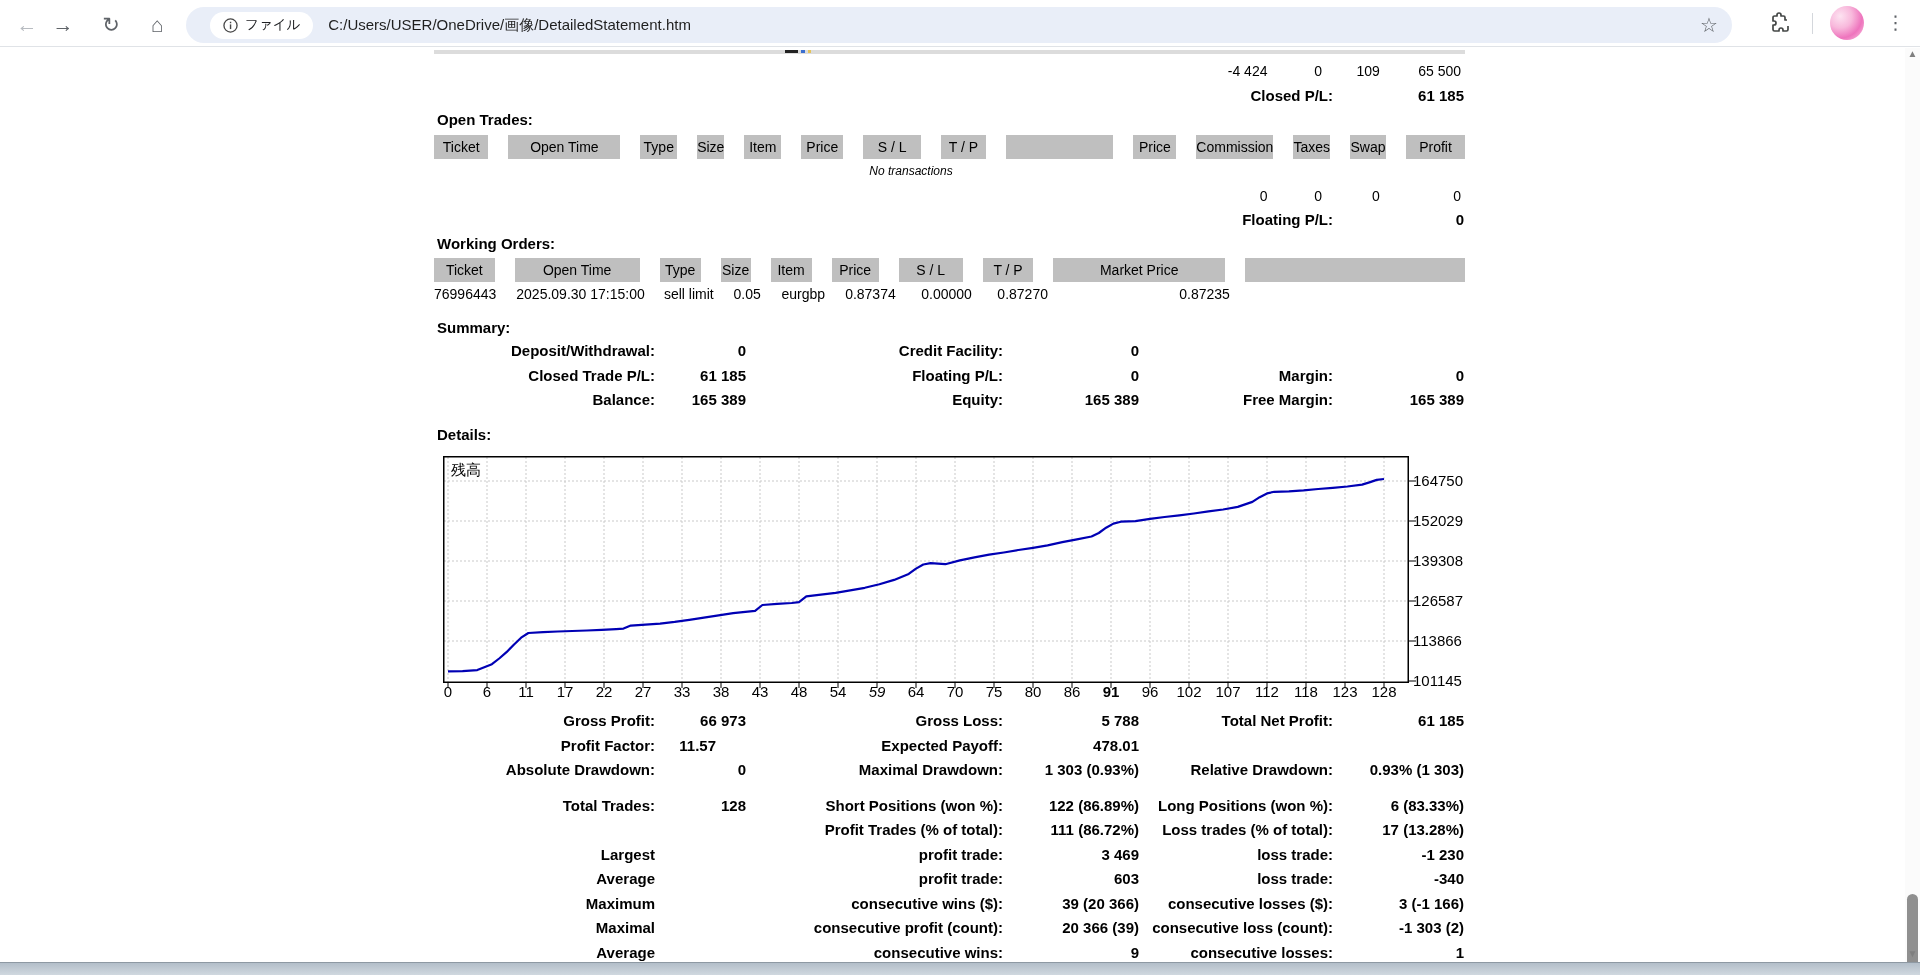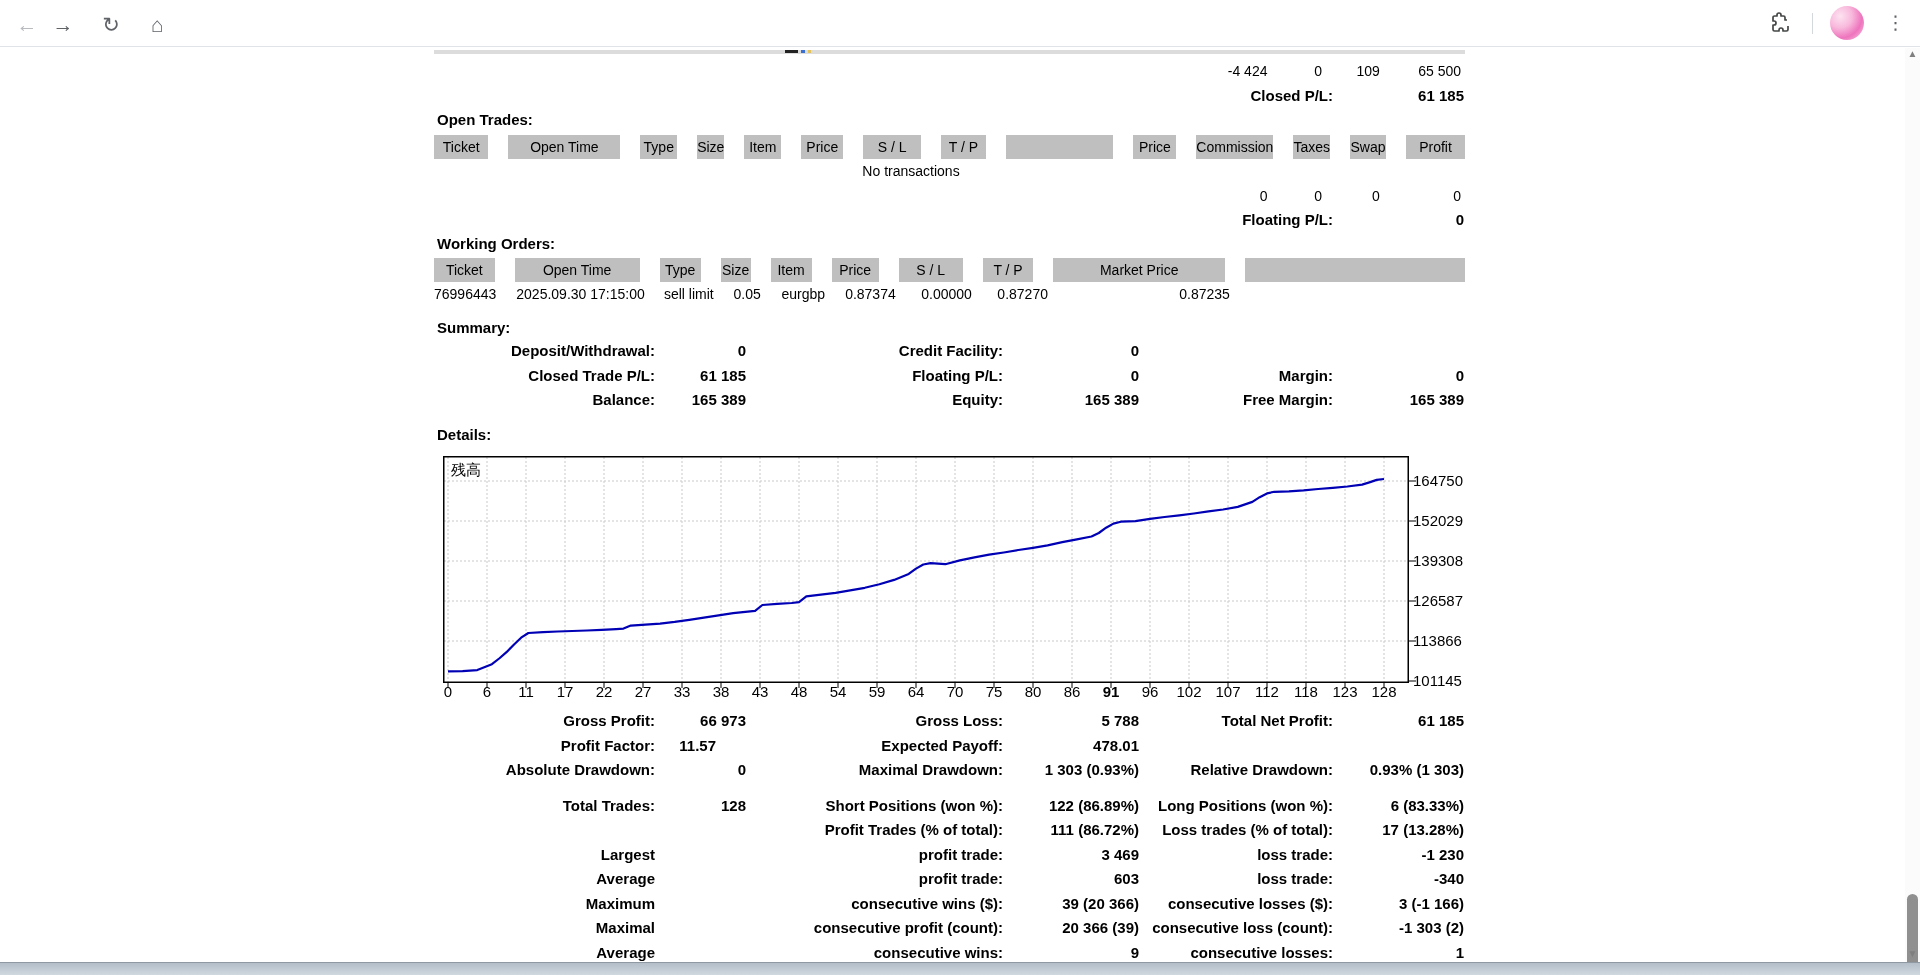--- a/index.html
+++ b/index.html
@@ -34,21 +34,21 @@
           font-weight:bold; font-size:15px; white-space:nowrap; }
   .g { position:absolute; height:18px; line-height:18px; font-size:15px;
        font-weight:bold; text-align:right; white-space:nowrap; }
 
   
   .trow { position:absolute; left:434px; width:1031px; display:flex; gap:20px; }
   .trow .c { display:flex; align-items:center; justify-content:center;
              font-size:14px; white-space:nowrap; overflow:visible; }
   .trow.hdr .c { background:#bfbfbf; }
   .trow .c.r { justify-content:flex-end; padding-right:4px; }
-  .note { position:absolute; font-size:14px; text-align:center; height:18px; line-height:18px; }
+  .note { position:absolute; font-size:12px; text-align:center; height:18px; line-height:18px;font-style:italic; }
 
   
   .chart-wrap { position:absolute; left:443px; top:456px; width:990px; height:245px; }
   .chart-title { position:absolute; left:449px; top:461px; font-size:15px;
                  background:#fff; padding:0 2px; height:17px; line-height:17px; }
   .ylab { position:absolute; left:1413px; width:70px; font-size:15px; height:18px;
           line-height:18px; text-align:left; }
   .xlab { position:absolute; width:44px; font-size:15px; height:16px; line-height:16px;
           text-align:center; top:684px; }
 
@@ -70,20 +70,32 @@
 <body>
 
 <div id="screen">
 
   <div class="chrome">
     <div class="navbtn dim" style="left:12px">←</div>
     <div class="navbtn" style="left:48px">→</div>
     <div class="navbtn" style="left:96px">↻</div>
     <div class="navbtn" style="left:142px">⌂</div>
 
+    <div class="urlbar">
+      <div class="site-pill">
+        <svg width="15" height="15" viewBox="0 0 16 16">
+          <circle cx="8" cy="8" r="7" fill="none" stroke="#474747" stroke-width="1.4"></circle>
+          <rect x="7.3" y="6.8" width="1.5" height="5" fill="#474747"></rect>
+          <rect x="7.3" y="4" width="1.5" height="1.6" fill="#474747"></rect>
+        </svg>
+        <span class="txt">ファイル</span>
+      </div>
+      <span class="url-text">C:/Users/USER/OneDrive/画像/DetailedStatement.htm</span>
+      <span class="star">☆</span>
+    </div>
 
     <svg class="ext" viewBox="0 0 24 24">
       <path d="M19 8h-2V5.5A1.5 1.5 0 0 0 15.5 4H13V3a2 2 0 1 0-4 0v1H6.5A1.5 1.5 0 0 0 5 5.5V9h1a2 2 0 1 1 0 4H5v4.5A1.5 1.5 0 0 0 6.5 19H11v-1a2 2 0 1 1 4 0v1h3.5a1.5 1.5 0 0 0 1.5-1.5V14" fill="none" stroke="#444746" stroke-width="1.7" stroke-linejoin="round"></path>
     </svg>
     <div class="chrome-sep"></div>
     <div class="avatar"></div>
     <div class="kebab">⋮</div>
   </div>
 
   <div class="remnant"></div>
@@ -332,21 +344,21 @@
       <span class="xlab" style="left: 465px;">6</span>
       <span class="xlab" style="left: 504px;">11</span>
       <span class="xlab" style="left: 543px;">17</span>
       <span class="xlab" style="left: 582px;">22</span>
       <span class="xlab" style="left: 621px;">27</span>
       <span class="xlab" style="left: 660px;">33</span>
       <span class="xlab" style="left: 699px;">38</span>
       <span class="xlab" style="left: 738px;">43</span>
       <span class="xlab" style="left: 777px;">48</span>
       <span class="xlab" style="left: 816px;">54</span>
-      <span class="xlab" style="left: 855px;">59</span>
+      <span class="xlab" style="left: 855px; font-style: italic;">59</span>
       <span class="xlab" style="left: 894px;">64</span>
       <span class="xlab" style="left: 933px;">70</span>
       <span class="xlab" style="left: 972px;">75</span>
       <span class="xlab" style="left: 1011px;">80</span>
       <span class="xlab" style="left: 1050px;">86</span>
       <span class="xlab" style="left: 1089px; font-weight: bold;">91</span>
       <span class="xlab" style="left: 1128px;">96</span>
       <span class="xlab" style="left: 1167px;">102</span>
       <span class="xlab" style="left: 1206px;">107</span>
       <span class="xlab" style="left: 1245px;">112</span>

